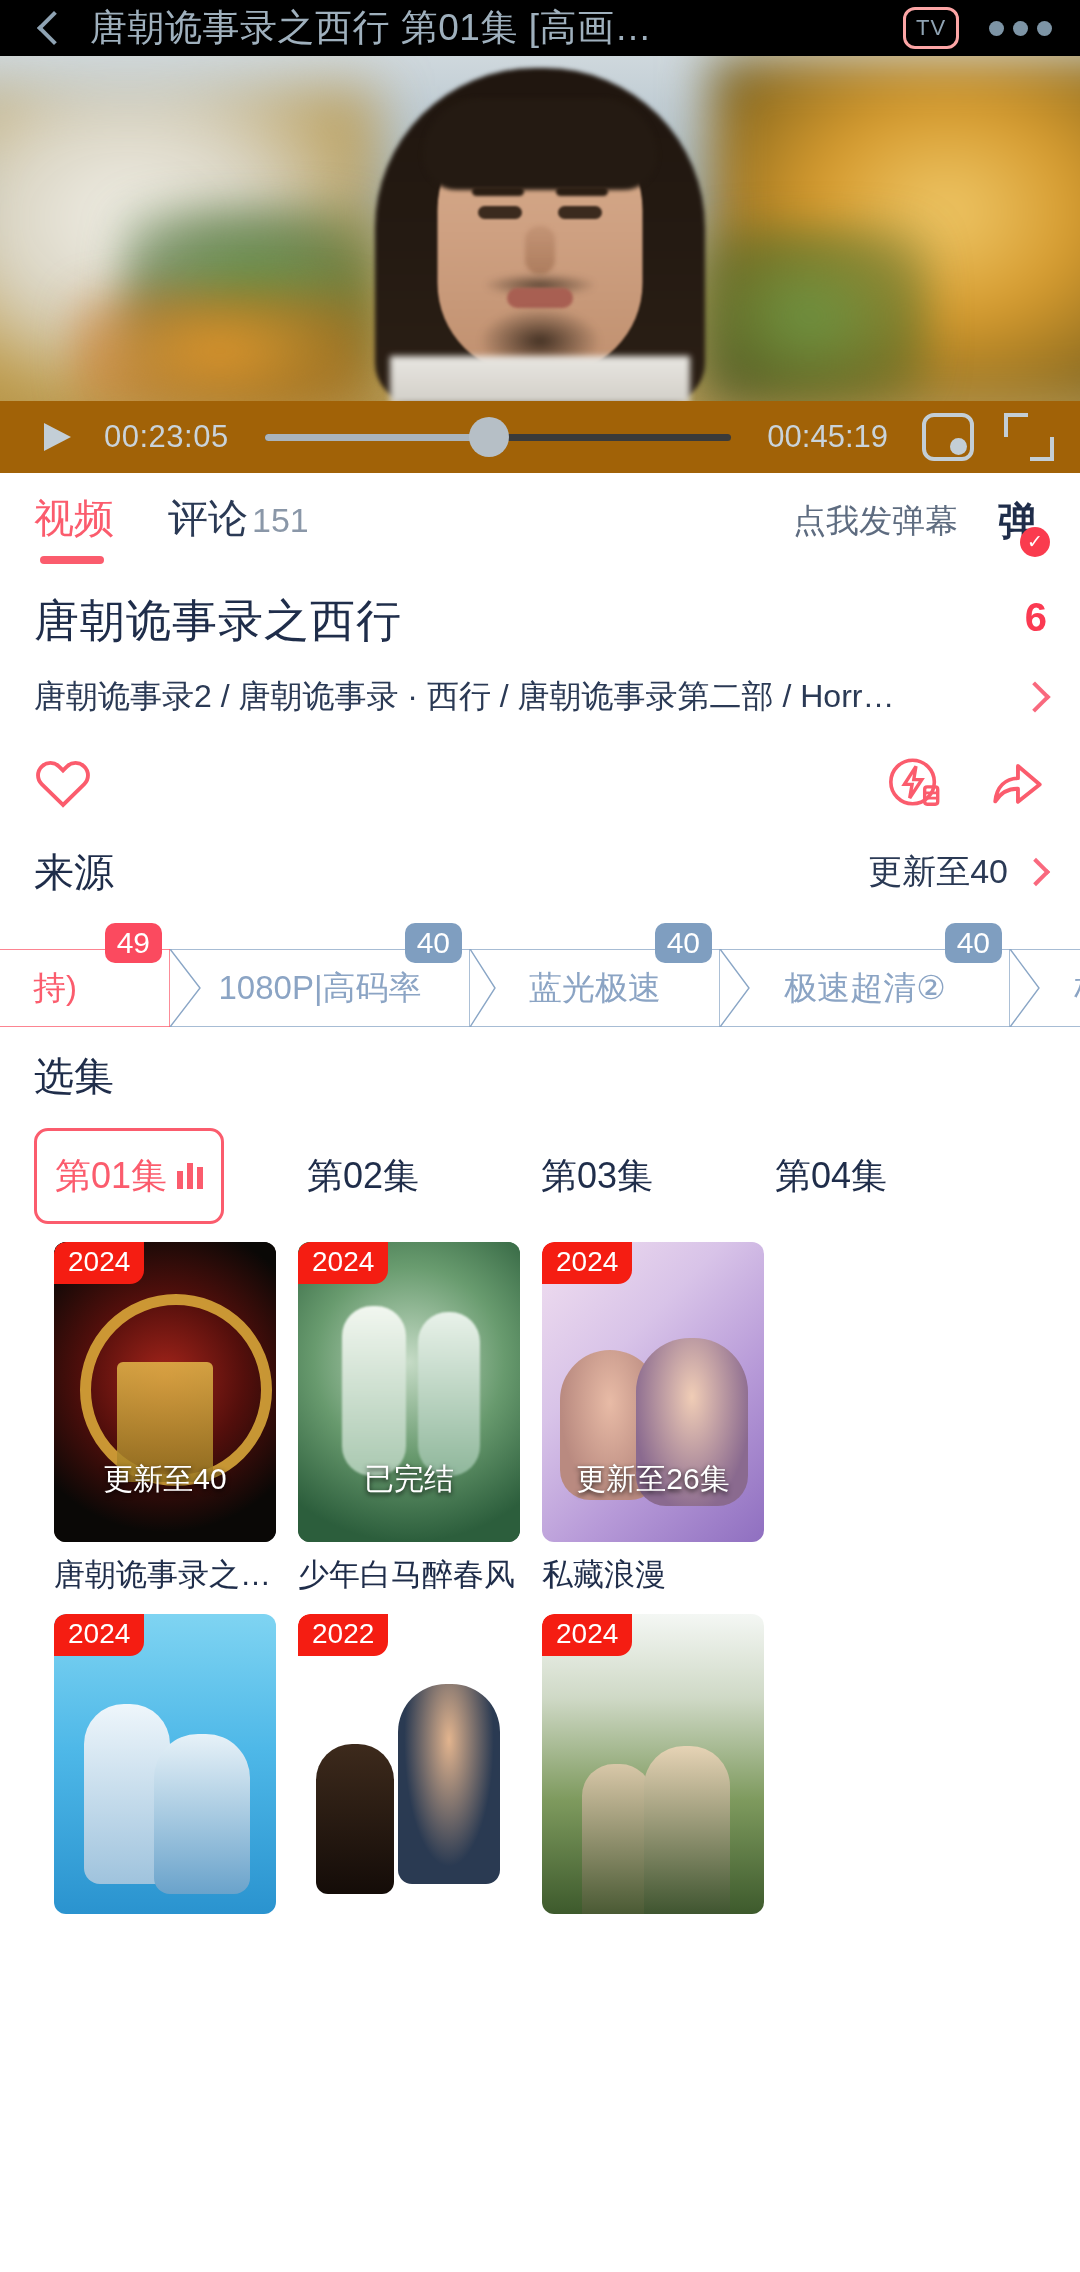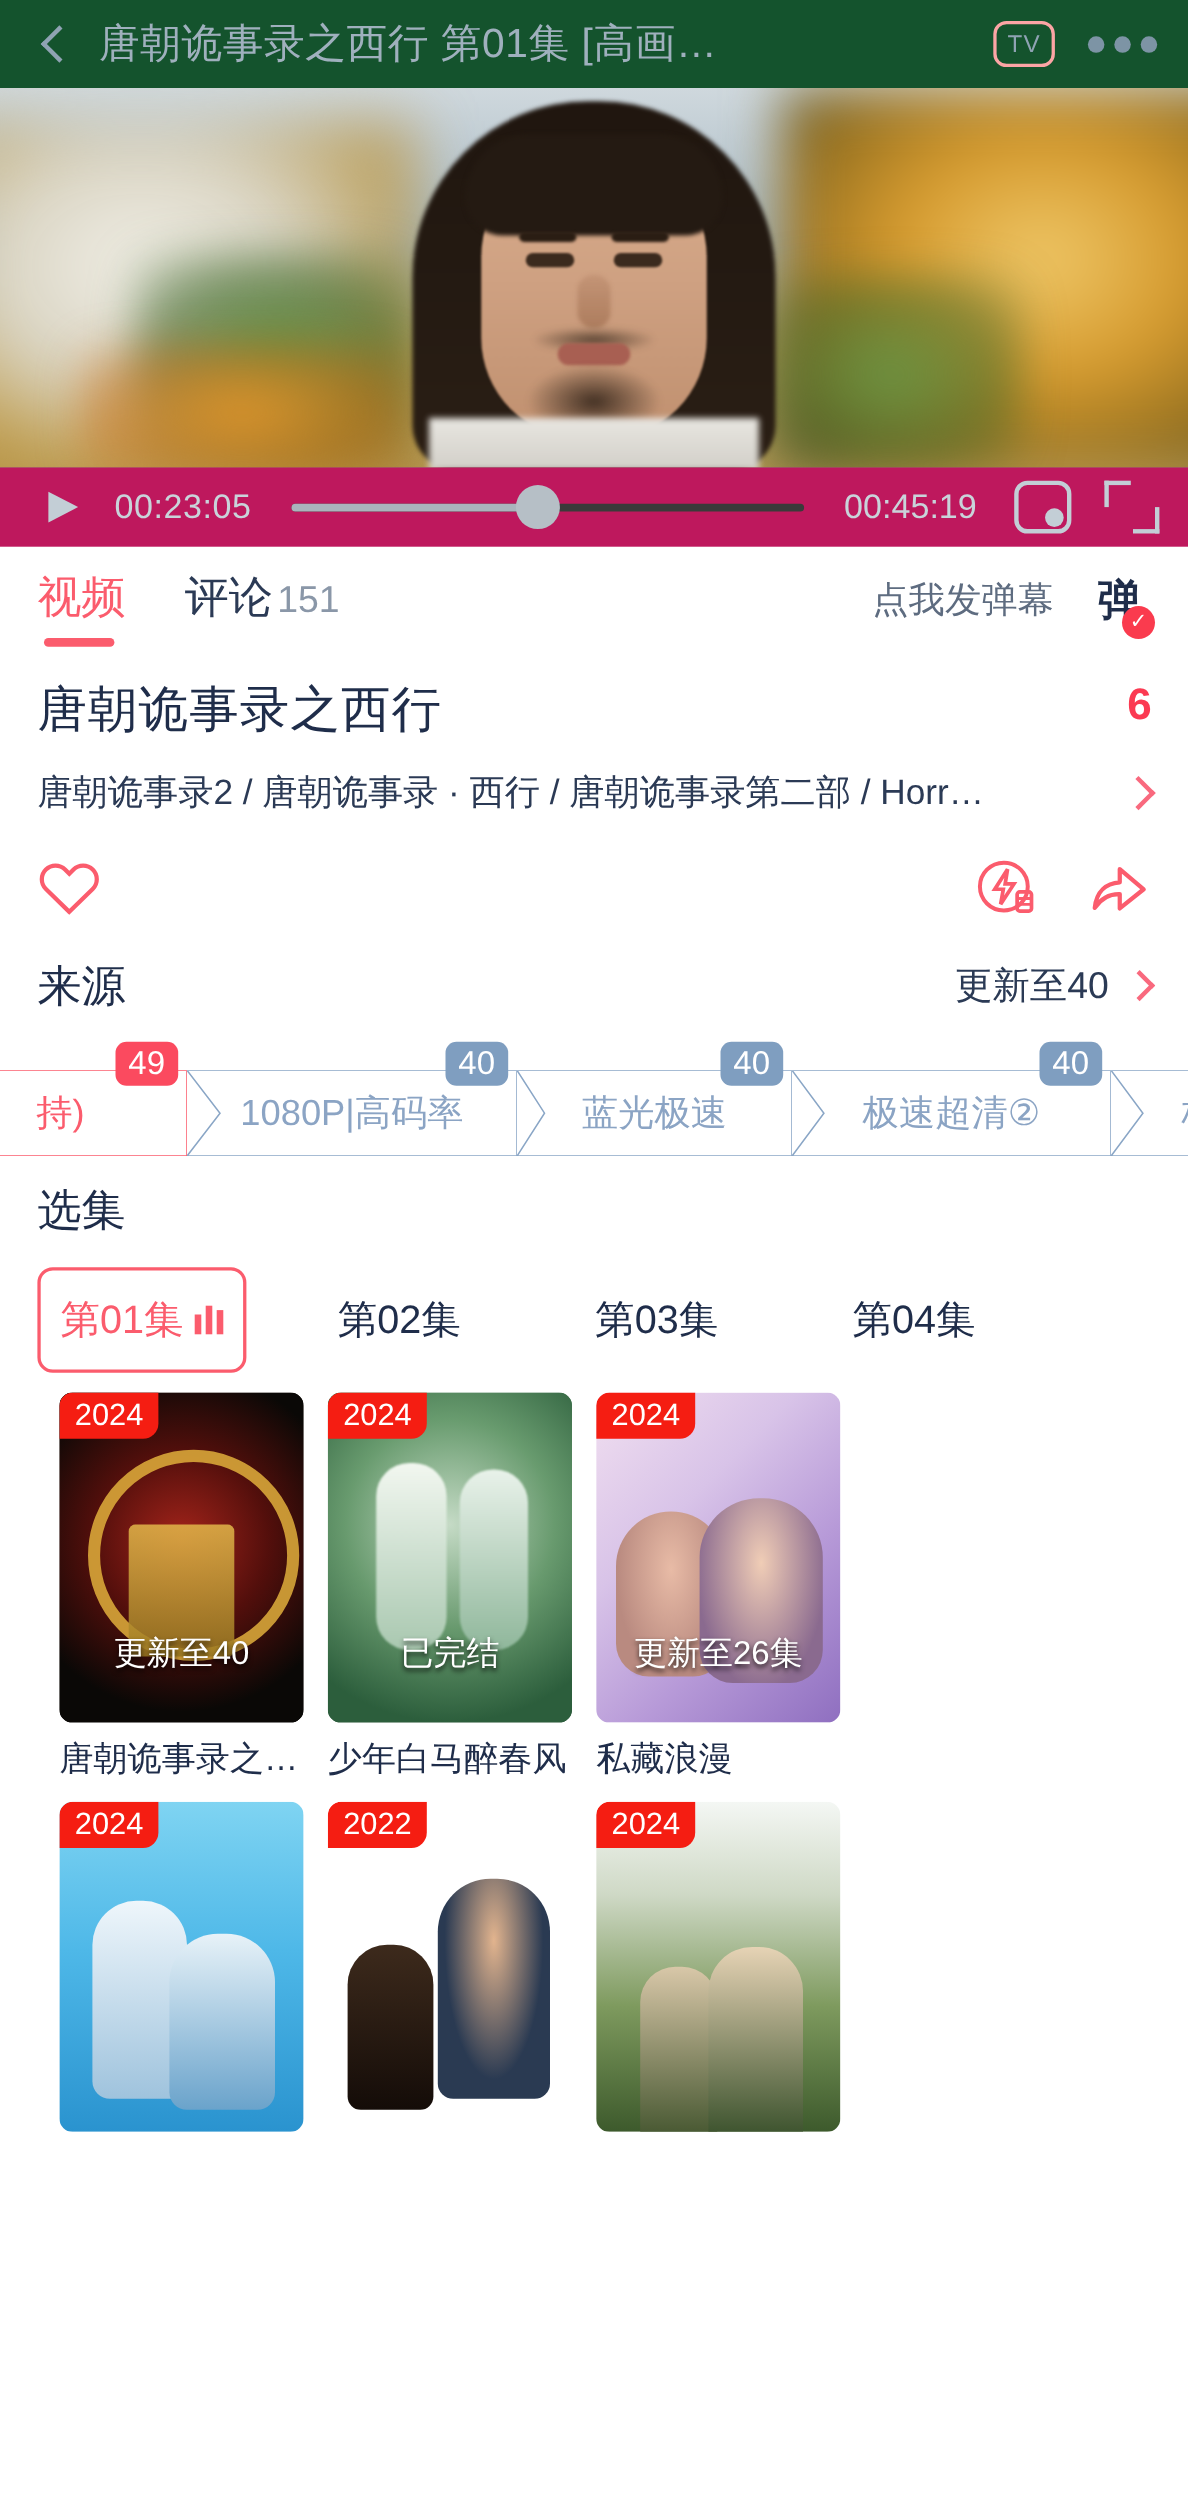--- a/index.html
+++ b/index.html
@@ -6,21 +6,21 @@
   html, body {
     width: 1080px; height: 2272px;
     background: #ffffff;
     font-family: "Liberation Sans", "DejaVu Sans", sans-serif;
     overflow: hidden;
   }
   .page { position: relative; width: 1080px; height: 2272px; background:#fff; }
 
   
   .header {
-    position: relative; height: 80px; background: #14532d;
+    position: relative; height: 56px; background: #000000;
     display: flex; align-items: center; padding: 0 28px;
   }
   .back-chevron { width: 40px; height: 40px; flex: 0 0 auto; position: relative; }
   .back-chevron::before {
     content: ""; position: absolute; left: 14px; top: 8px;
     width: 20px; height: 20px; border-left: 4px solid #8fa3b3; border-bottom: 4px solid #8fa3b3;
     transform: rotate(45deg);
   }
   .header-title {
     flex: 1 1 auto; color: #9fb0bd; font-size: 37px; margin-left: 22px;
@@ -79,21 +79,21 @@
     width:120px; height:66px; background: radial-gradient(ellipse,rgba(45,32,22,.85) 0%, rgba(45,32,22,0) 72%);
     filter: blur(3px); }
   .vf-mous { position:absolute; left:50%; top:218px; transform:translateX(-50%);
     width:108px; height:22px; background: radial-gradient(ellipse,rgba(45,32,22,.7) 0%, rgba(45,32,22,0) 75%);
     filter: blur(3px); }
   .vf-robe { position:absolute; left:50%; top:300px; transform:translateX(-50%);
     width:300px; height:48px; background: linear-gradient(180deg,#e8e6e1,#d2cfc8); filter: blur(3px); }
 
   
   .player-bar {
-    position: relative; width: 1080px; height: 72px; background: #be185d;
+    position: relative; width: 1080px; height: 72px; background: #a16207;
     display: flex; align-items: center; padding: 0 26px; gap: 0;
   }
   .play-btn { width: 54px; height: 54px; flex:0 0 auto; position: relative; }
   .play-btn::before {
     content:""; position:absolute; left:18px; top:13px;
     border-left: 27px solid #c3ced6; border-top: 14px solid transparent; border-bottom: 14px solid transparent;
   }
   .time-cur { color:#c9d3da; font-size: 31px; margin-left: 24px; letter-spacing: .5px; }
   .progress-wrap { flex: 1 1 auto; position: relative; height: 54px; margin: 0 36px; display:flex; align-items:center; }
   .progress-track { position:absolute; left:0; right:0; height: 7px; background:#3a3a3a; border-radius: 4px; }

